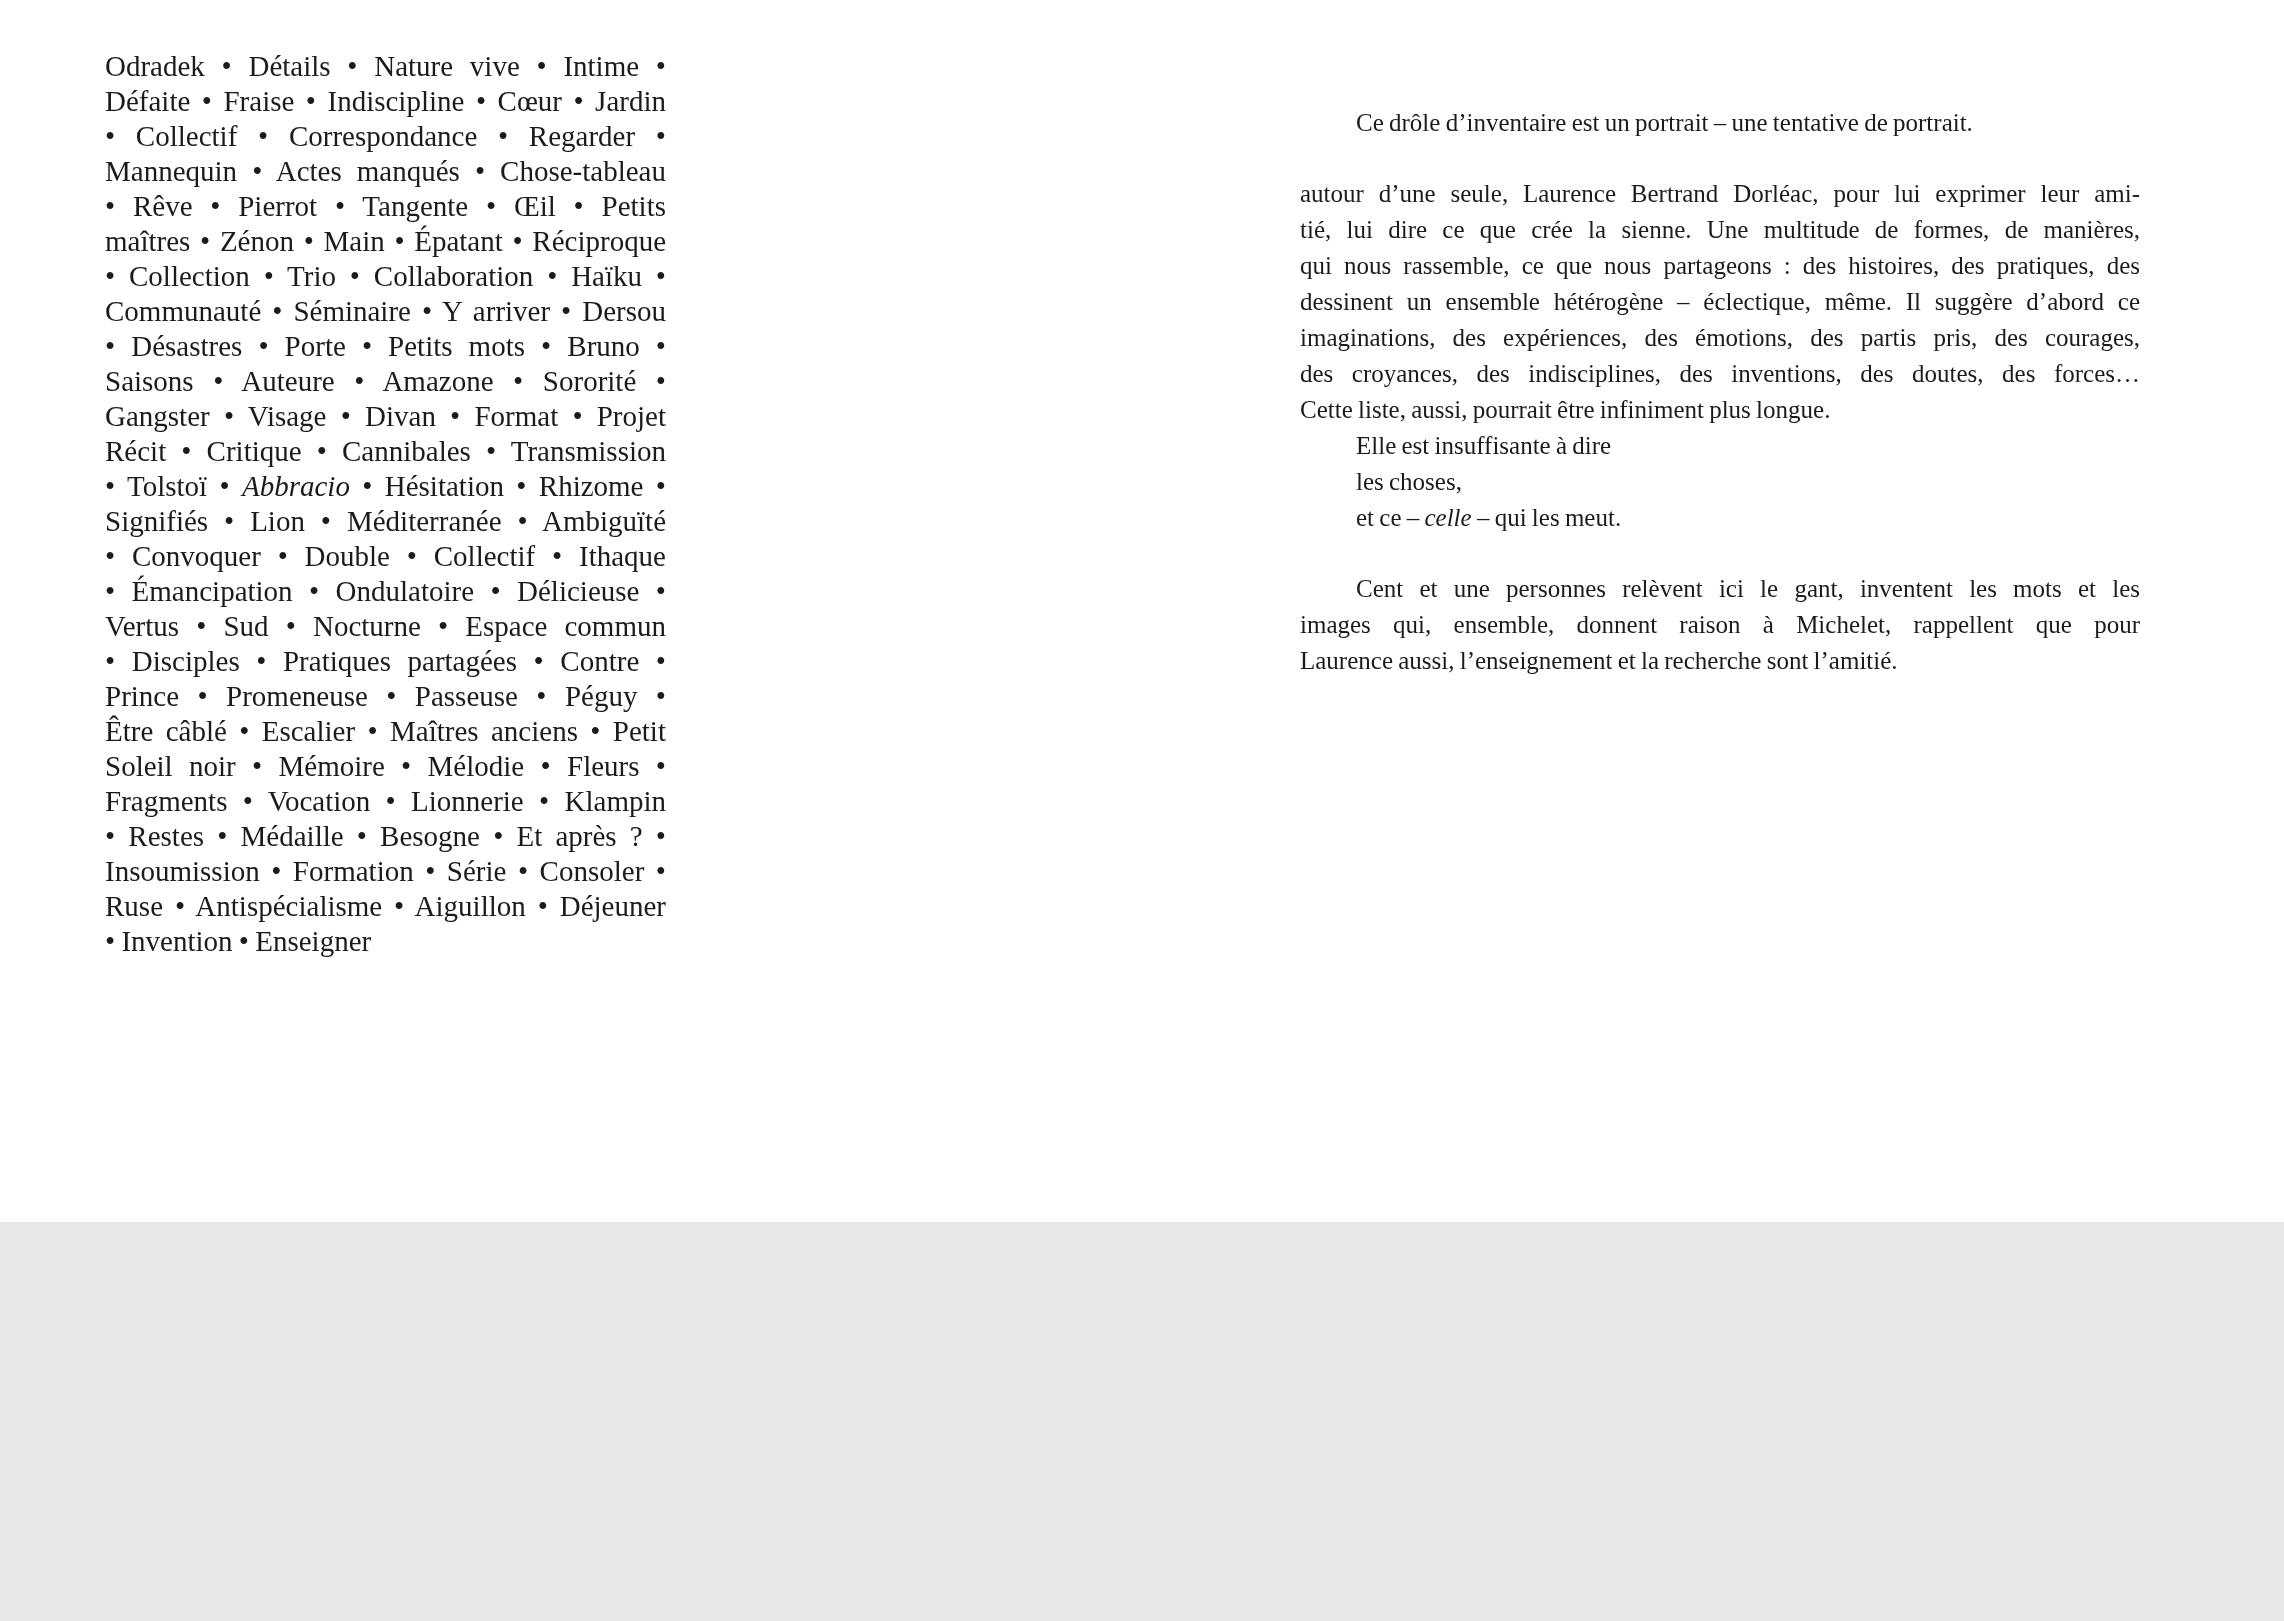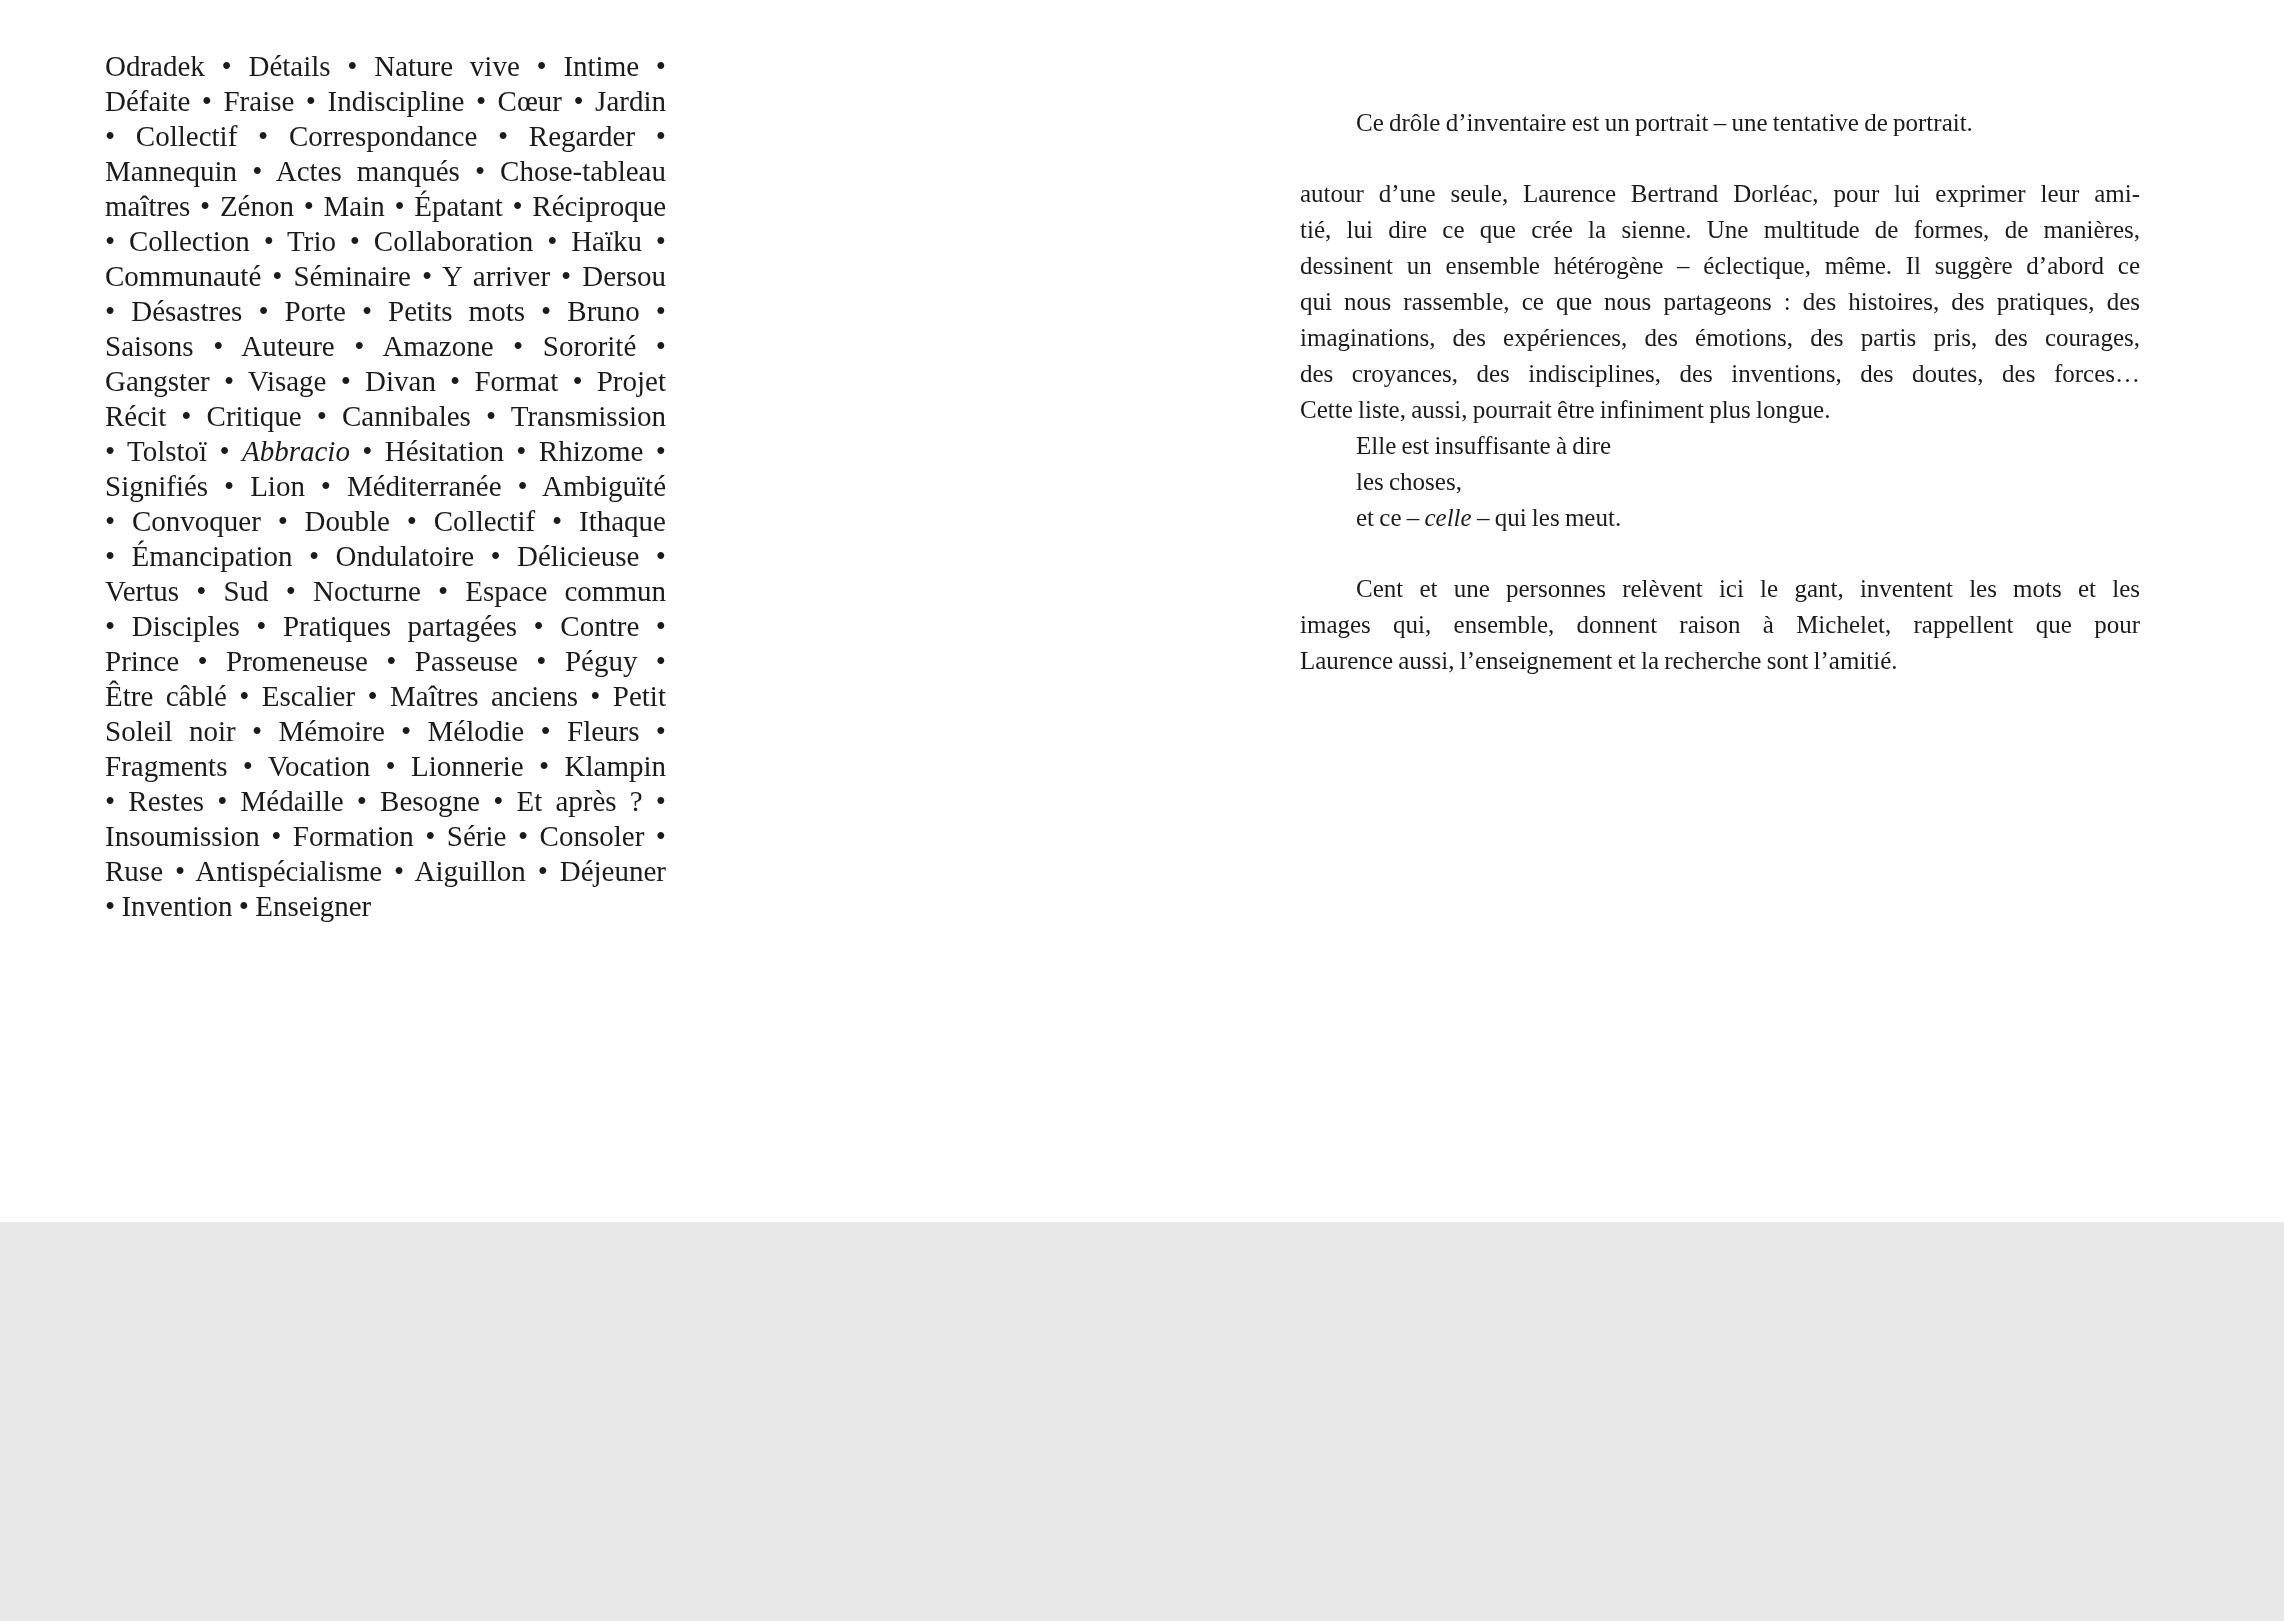--- a/index.html
+++ b/index.html
@@ -67,20 +67,21 @@
 </style>
 </head>
 <body>
 
 <div class="canvas">
   <div class="word-list" id="word-list">
       <div class="line jline"><span>Odradek • Détails • Nature vive • Intime •</span></div>
       <div class="line jline"><span>Défaite • Fraise • Indiscipline • Cœur • Jardin</span></div>
       <div class="line jline"><span>• Collectif • Correspondance • Regarder •</span></div>
       <div class="line jline"><span>Mannequin • Actes manqués • Chose-tableau</span></div>
+      <div class="line jline"><span>• Rêve • Pierrot • Tangente • Œil • Petits</span></div>
       <div class="line jline"><span>maîtres • Zénon • Main • Épatant • Réciproque</span></div>
       <div class="line jline"><span>• Collection • Trio • Collaboration • Haïku •</span></div>
       <div class="line jline"><span>Communauté • Séminaire • Y arriver • Dersou</span></div>
       <div class="line jline"><span>• Désastres • Porte • Petits mots • Bruno •</span></div>
       <div class="line jline"><span>Saisons • Auteure • Amazone • Sororité •</span></div>
       <div class="line jline"><span>Gangster • Visage • Divan • Format • Projet</span></div>
       <div class="line jline"><span>Récit • Critique • Cannibales • Transmission</span></div>
       <div class="line jline"><span>• Tolstoï • </span><i>Abbracio</i><span> • Hésitation • Rhizome •</span></div>
       <div class="line jline"><span>Signifiés • Lion • Méditerranée • Ambiguïté</span></div>
       <div class="line jline"><span>• Convoquer • Double • Collectif • Ithaque</span></div>
@@ -96,22 +97,22 @@
       <div class="line jline"><span>Ruse • Antispécialisme • Aiguillon • Déjeuner</span></div>
       <div class="line lline"><span>• Invention • Enseigner</span></div>
     </div>
   <div class="essay" id="essay">
       <div class="para">
         <div class="rline lline indent"><span>Ce drôle d’inventaire est un portrait – une tentative de portrait.</span></div>
       </div>
       <div class="para">
         <div class="rline jline"><span>autour d’une seule, Laurence Bertrand Dorléac, pour lui exprimer leur ami-</span></div>
         <div class="rline jline"><span>tié, lui dire ce que crée la sienne. Une multitude de formes, de manières,</span></div>
+        <div class="rline jline"><span>qui nous rassemble, ce que nous partageons : des histoires, des pratiques, des</span></div>
         <div class="rline jline"><span>dessinent un ensemble hétérogène – éclectique, même. Il suggère d’abord ce</span></div>
-        <div class="rline jline"><span>qui nous rassemble, ce que nous partageons : des histoires, des pratiques, des</span></div>
         <div class="rline jline"><span>imaginations, des expériences, des émotions, des partis pris, des courages,</span></div>
         <div class="rline jline"><span>des croyances, des indisciplines, des inventions, des doutes, des forces…</span></div>
         <div class="rline lline"><span>Cette liste, aussi, pourrait être infiniment plus longue.</span></div>
         <div class="rline lline indent"><span>Elle est insuffisante à dire</span></div>
         <div class="rline lline indent"><span>les choses,</span></div>
         <div class="rline lline indent"><span>et ce – </span><i>celle</i><span> – qui les meut.</span></div>
       </div>
       <div class="para">
         <div class="rline jline indent"><span>Cent et une personnes relèvent ici le gant, inventent les mots et les</span></div>
         <div class="rline jline"><span>images qui, ensemble, donnent raison à Michelet, rappellent que pour</span></div>

